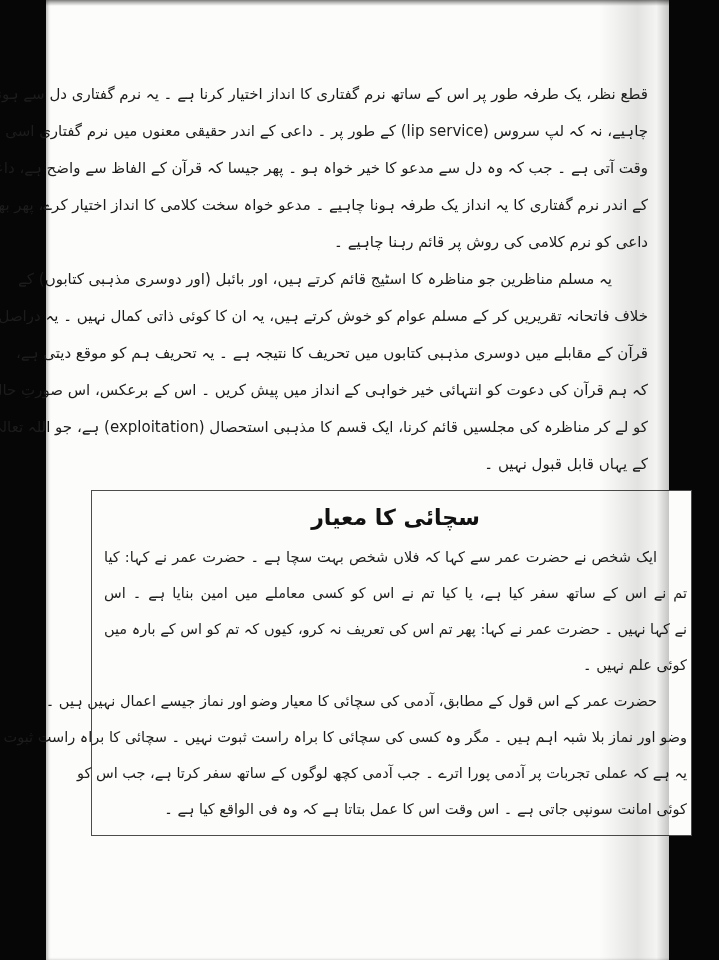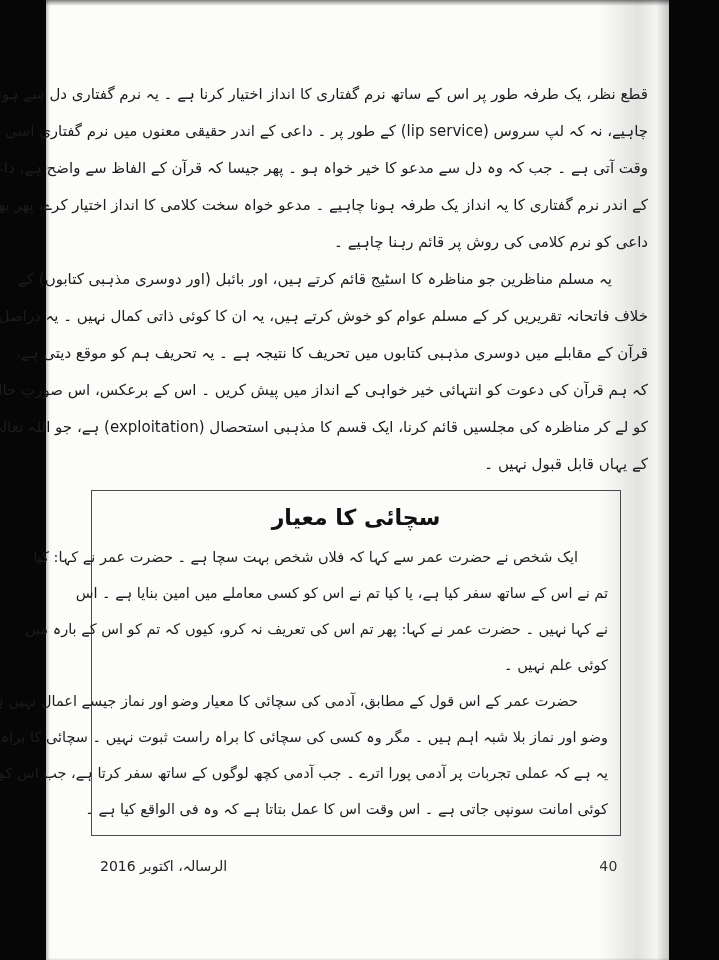--- a/index.html
+++ b/index.html
@@ -63,25 +63,25 @@
   .line.last {
     text-align-last: right;
   }
   .line.indent {
     padding-right: 36px;
   }
   .truth-box {
     position: absolute;
     top: 490px;
     left: 45px;
-    width: 530px;
+    width: 601px;
     box-sizing: border-box;
     border: 1px solid #4c4c4c;
     background: #fcfcfa;
-    padding: 6px 12px 8px 12px;
+    padding: 6px 4px 8px 12px;
     direction: rtl;
     color: #1c1c1c;
     font-size: 14.5px;
   }
   .truth-box .box-heading {
     text-align: center;
     font-weight: bold;
     font-size: 22px;
     line-height: 42px;
     color: #111;
@@ -157,18 +157,14 @@
       <div class="line last">کوئی علم نہیں ۔</div>
     </div>
     <div>
       <div class="line indent">حضرت عمر کے اس قول کے مطابق، آدمی کی سچائی کا معیار وضو اور نماز جیسے اعمال نہیں ہیں ۔</div>
       <div class="line">وضو اور نماز بلا شبہ اہم ہیں ۔ مگر وہ کسی کی سچائی کا براہ راست ثبوت نہیں ۔ سچائی کا براہ راست ثبوت</div>
       <div class="line">یہ ہے کہ عملی تجربات پر آدمی پورا اترے ۔ جب آدمی کچھ لوگوں کے ساتھ سفر کرتا ہے، جب اس کو</div>
       <div class="line last">کوئی امانت سونپی جاتی ہے ۔ اس وقت اس کا عمل بتاتا ہے کہ وہ فی الواقع کیا ہے ۔</div>
     </div>
   </div>
 
-  <div class="page-footer">
-    <span class="journal-line">الرسالہ، اکتوبر 2016</span>
-    <span class="page-number">40</span>
-  </div>
 
 </div>
 
 </body></html>

